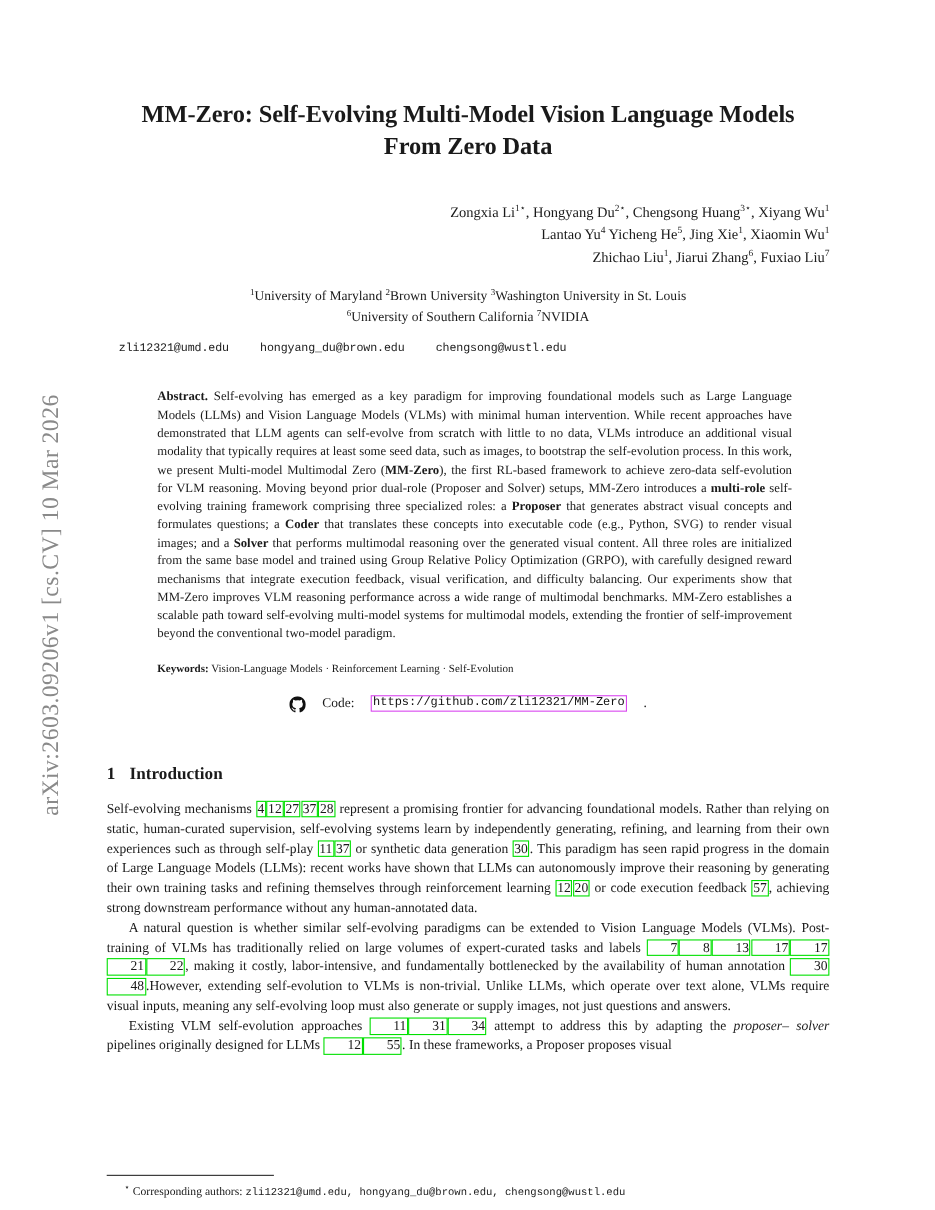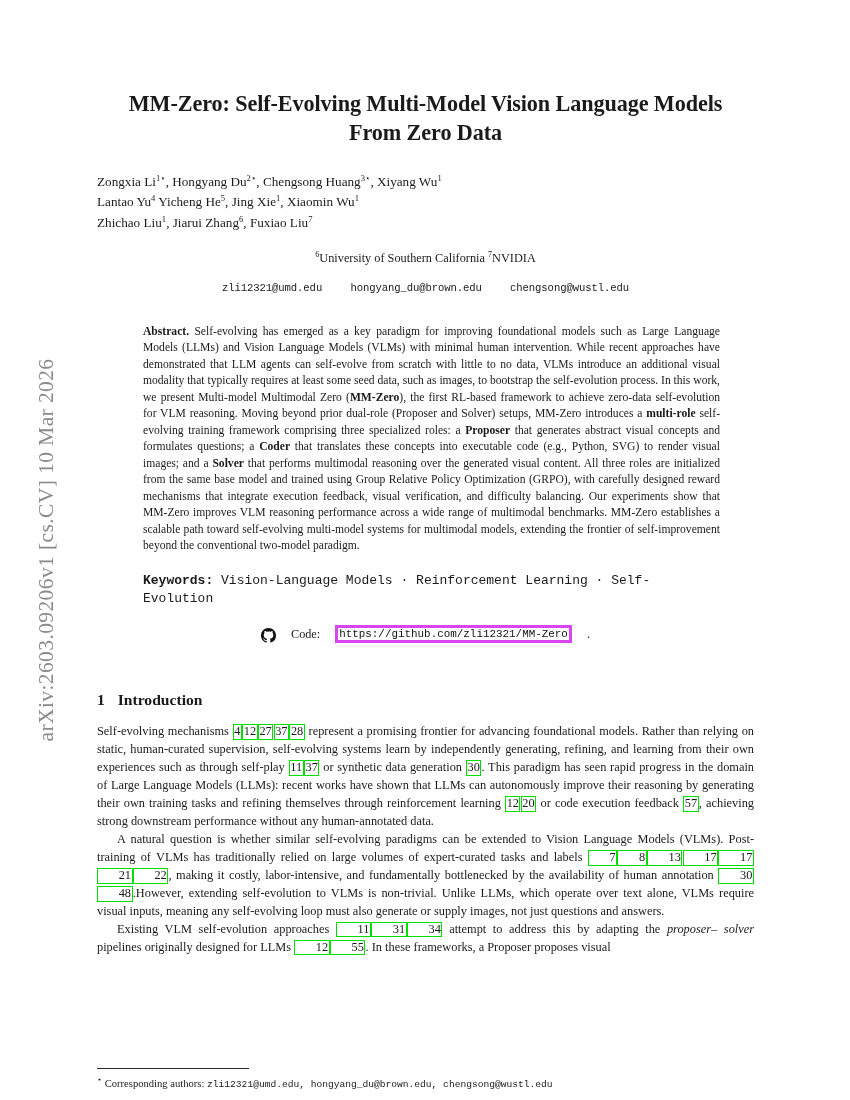--- a/index.html
+++ b/index.html
@@ -54,77 +54,75 @@
     padding-top: 90px;
     font-size: 22.2px;
     font-weight: bold;
     line-height: 1.30;
     text-align: center;
     letter-spacing: -0.1px;
   }
 
   
   .authors {
-    margin-top: 24px;
-    text-align: left;
+    margin-top: 35px;
+    text-align: right;
     font-size: 13.2px;
     line-height: 1.55;
   }
   .authors sup { font-size: 8.6px; vertical-align: super; line-height: 0; }
 
   
   .affils {
     margin-top: 16px;
     text-align: center;
     font-size: 12.3px;
     line-height: 1.52;
   }
   .affils sup { font-size: 8.2px; vertical-align: super; line-height: 0; }
 
   .emails {
     margin-top: 14px;
-    text-align: center;
     font-family: "Liberation Mono", "DejaVu Sans Mono", monospace;
     font-size: 10.6px;
     letter-spacing: -0.1px;
   }
   .emails span { margin: 0 11px; }
 
   
   .abstract {
     margin: 30px 34px 0 46px;
     font-size: 11.6px;
     line-height: 1.425;
     text-align: justify;
   }
   .abstract b { font-weight: bold; }
 
   .keywords {
     margin: 17px 34px 0 46px;
-    font-size: 13px;
+    font-size: 10px;
     line-height: 1.42;
-    font-family: Liberation Mono, monospace;
   }
   .keywords .kw-head { font-weight: bold; }
 
   
   .codeline {
     margin-top: 16px;
     text-align: center;
     font-size: 12.2px;
     display: flex;
     align-items: center;
     justify-content: center;
     gap: 15px;
   }
   .gh-icon { display: inline-block; width: 15px; height: 15px; position: relative; top: 1px; }
   .urlbox {
     font-family: "Liberation Mono", "DejaVu Sans Mono", monospace;
     font-size: 10.9px;
-    border: 3px solid #d946ef;
+    border: 1px solid #d946ef;
     padding: 0 1px;
     line-height: 1.15;
     color: #111;
   }
 
   
   .section-head {
     margin: 48px 0 0 0;
     font-size: 15.6px;
     font-weight: bold;
@@ -153,21 +151,21 @@
   .footnote-rule {
     position: absolute;
     left: 0;
     bottom: 31px;
     width: 152px;
     height: 1px;
     background: #2a2a2a;
   }
   .footnote {
     position: absolute;
-    left: 0;
+    left: 16px;
     bottom: 8px;
     width: 657px;
     font-size: 10.6px;
     line-height: 1.4;
   }
   .footnote sup { font-size: 8px; vertical-align: super; line-height: 0; }
   .footnote .mono {
     font-family: "Liberation Mono", "DejaVu Sans Mono", monospace;
     font-size: 9.6px;
   }
@@ -185,20 +183,21 @@
     MM-Zero: Self-Evolving Multi-Model Vision Language Models<br>From Zero Data
   </h1>
 
   <div class="authors">
     <div>Zongxia Li<sup>1⋆</sup>, Hongyang Du<sup>2⋆</sup>, Chengsong Huang<sup>3⋆</sup>, Xiyang Wu<sup>1</sup></div>
     <div>Lantao Yu<sup>4</sup> Yicheng He<sup>5</sup>, Jing Xie<sup>1</sup>, Xiaomin Wu<sup>1</sup></div>
     <div>Zhichao Liu<sup>1</sup>, Jiarui Zhang<sup>6</sup>, Fuxiao Liu<sup>7</sup></div>
   </div>
 
   <div class="affils">
+    <div><sup>1</sup>University of Maryland <sup>2</sup>Brown University <sup>3</sup>Washington University in St. Louis</div>
     <div><sup>6</sup>University of Southern California <sup>7</sup>NVIDIA</div>
   </div>
 
   <div class="emails">
     <span>zli12321@umd.edu</span>
     <span>hongyang_du@brown.edu</span>
     <span>chengsong@wustl.edu</span>
   </div>
 
   <div class="abstract">

